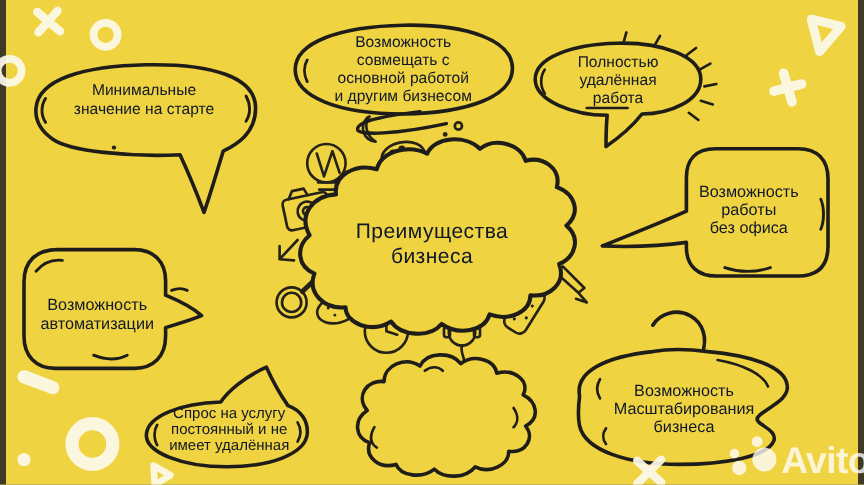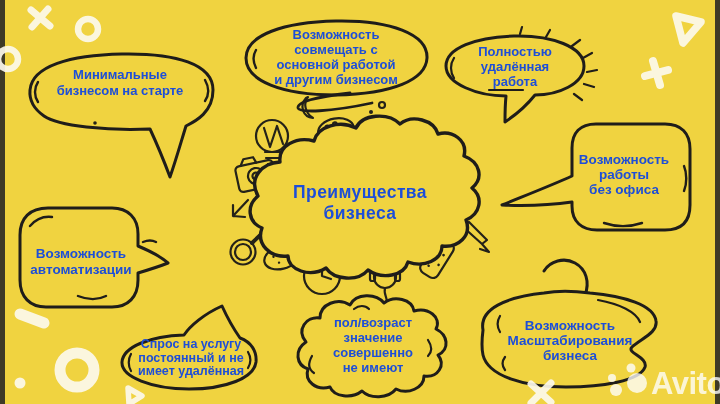--- a/index.html
+++ b/index.html
@@ -9,21 +9,21 @@
     font-family:"Liberation Sans","DejaVu Sans",sans-serif;
   }
   svg{position:absolute;left:0;top:0;}
   .ink{stroke:#1F1D1A;fill:none;stroke-linecap:round;stroke-linejoin:round;}
   .body{fill:#F0D340;stroke:#1F1D1A;stroke-width:3;stroke-linejoin:round;stroke-linecap:round;}
   .doodle{stroke:#242219;fill:none;stroke-width:2.2;stroke-linecap:round;stroke-linejoin:round;}
   .ddot{fill:#242219;stroke:none;}
   .wht{stroke:#FCF8EC;fill:none;stroke-linecap:round;stroke-linejoin:round;opacity:.92;}
   .whtf{fill:#FCF8EC;stroke:none;opacity:.92;}
   .txt{
-    position:absolute;font-weight:700;color:#1d4ed8;text-align:center;
+    position:absolute;font-weight:400;color:#0f172a;text-align:center;
     white-space:pre-line;z-index:3;
   }
   .t-b{font-size:13px;line-height:15px;}
   #txt-title{left:270px;top:182px;width:180px;font-size:17.5px;line-height:21px;letter-spacing:.4px;}
   #txt-b0{left:25px;top:67px;width:190px;line-height:15.5px;}
   #txt-b1{left:252px;top:27px;width:168px;}
   #txt-b2{left:455px;top:44px;width:120px;}
   #txt-b3{left:568px;top:152px;width:112px;font-size:13.5px;}
   #txt-b4{left:22px;top:246px;width:118px;font-size:13.5px;line-height:16px;}
   #txt-b5{left:122px;top:338px;width:138px;font-size:12.5px;line-height:13.5px;}
@@ -254,37 +254,33 @@
       <circle cx="616" cy="390" r="6"></circle>
       <circle cx="637" cy="383" r="10"></circle>
     </g>
     <text x="651" y="394" fill="#FFFFFF" font-size="31" font-weight="700" font-family="Liberation Sans, DejaVu Sans, sans-serif" letter-spacing="-0.5">Avito</text>
   </g>
 </svg>
 
   <div class="txt" id="txt-title">Преимущества
 бизнеса</div>
   <div class="txt t-b" id="txt-b0">Минимальные
-бизнесом на старте</div>
+значение на старте</div>
   <div class="txt t-b" id="txt-b1">Возможность
 совмещать с
 основной работой
 и другим бизнесом</div>
   <div class="txt t-b" id="txt-b2">Полностью
 удалённая
 работа</div>
   <div class="txt t-b" id="txt-b3">Возможность
 работы
 без офиса</div>
   <div class="txt t-b" id="txt-b4">Возможность
 автоматизации</div>
   <div class="txt t-b" id="txt-b5">Спрос на услугу
 постоянный и не
 имеет удалённая</div>
-  <div class="txt t-b" id="txt-b6">пол/возраст
-значение
-совершенно
-не имеют</div>
   <div class="txt t-b" id="txt-b7">Возможность
 Масштабирования
 бизнеса</div>
 
 </div>
 
 </body></html>

